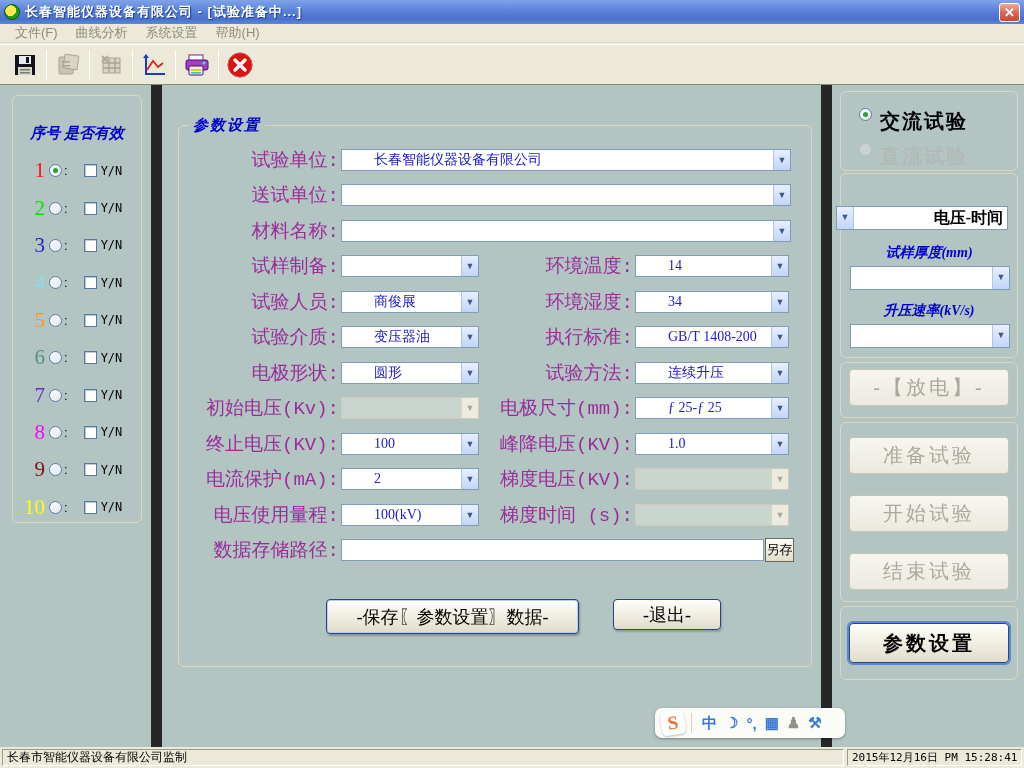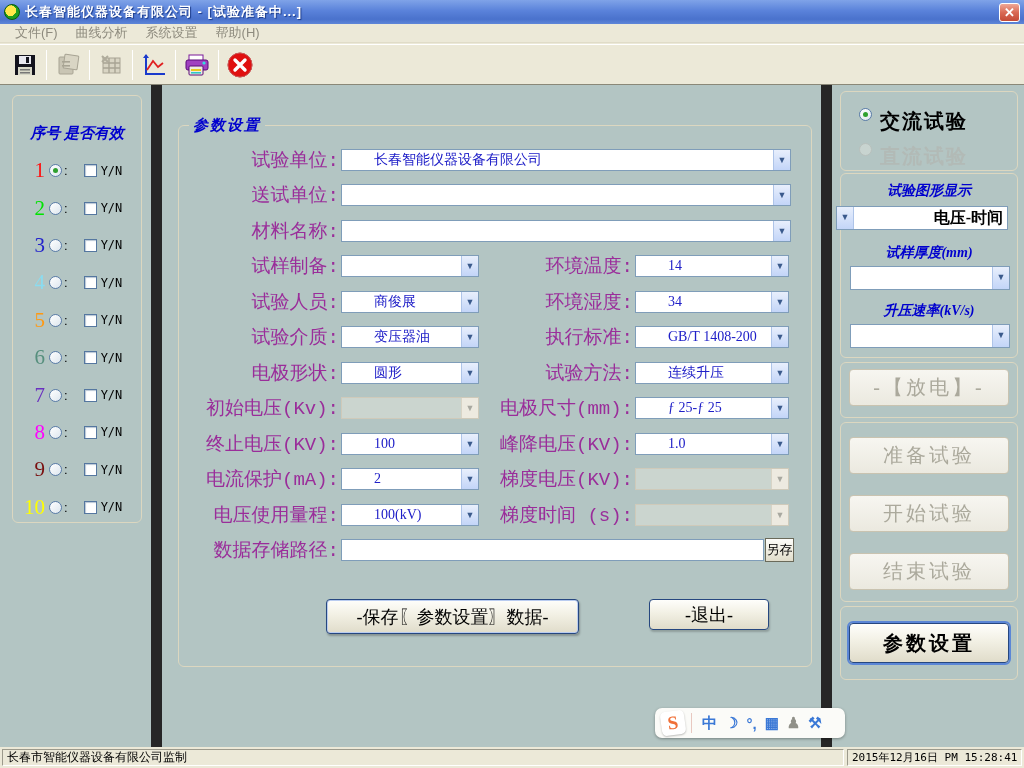--- a/index.html
+++ b/index.html
@@ -77,21 +77,21 @@
     color:#2020C8; font-size:13px; padding-left:4px; }
   .saveas-btn { width:29px; height:24px; margin-left:1px; background:linear-gradient(180deg,#FDFDFA,#F0EEE2 50%,#E0DCCA);
     border:1px solid #6A6A5A; font-size:13px; color:#000; font-family:"Liberation Serif", serif;
     display:flex; align-items:center; justify-content:center; white-space:nowrap; }
   .form-btn-row { display:flex; margin-top:31px; }
   .btn { border-radius:4px; display:flex; align-items:center; justify-content:center;
     background:linear-gradient(180deg,#FEFEFB 0%,#F2F0E4 45%,#E0DCCA 100%);
     font-family:"Liberation Serif", serif; color:#000; }
   .save-params-btn { margin-left:147px; width:253px; height:35px; font-size:18px;
     border:1px solid #26477F; box-shadow:inset 0 0 0 1px #B9CCF0, 1px 2px 2px rgba(0,0,0,.25); }
-  .exit-btn { margin-left:70px; width:120px; height:31px; font-size:18px;
+  .exit-btn { margin-left:34px; width:108px; height:31px; font-size:18px;
     border:1px solid #26477F; box-shadow:1px 2px 2px rgba(0,0,0,.2); }
 
   
   .rp-gb-a { left:840px; top:6px; width:178px; height:80px; }
   .rp-radio-row { position:absolute; left:14px; display:flex; }
   .rp-radio-row .lbl { font-size:20px; font-weight:bold; font-family:"Liberation Serif", serif;
     margin-left:8px; letter-spacing:2px; white-space:nowrap; }
   .rp-ac { top:16px; } .rp-ac .lbl { color:#000; }
   .rp-dc { top:51px; } .rp-dc .lbl { color:#B2BAB6; font-weight:bold; }
   .radio.disabled { border-color:#B8C0BC; background:#C8D4D0; }
@@ -446,21 +446,20 @@
         <span class="radio checked"></span>
         <span class="lbl">交流试验</span>
       </div>
       <div class="rp-radio-row rp-dc">
         <span class="radio disabled"></span>
         <span class="lbl">直流试验</span>
       </div>
     </div>
 
     <div class="groupbox rp-gb-b">
-      <div class="rp-blue-lbl" style="top:8px;">试验图形显示</div>
       <div class="graph-combo">
         <span class="combo-btn">▼</span>
         <span class="gtext">电压-时间</span>
       </div>
       <div class="rp-blue-lbl" style="top:70px;">试样厚度(mm)</div>
       <div class="rp-combo" style="top:92px;">
         <span class="sp"></span>
           <span class="combo-btn">▼</span>
       </div>
       <div class="rp-blue-lbl" style="top:128px;">升压速率(kV/s)</div>

